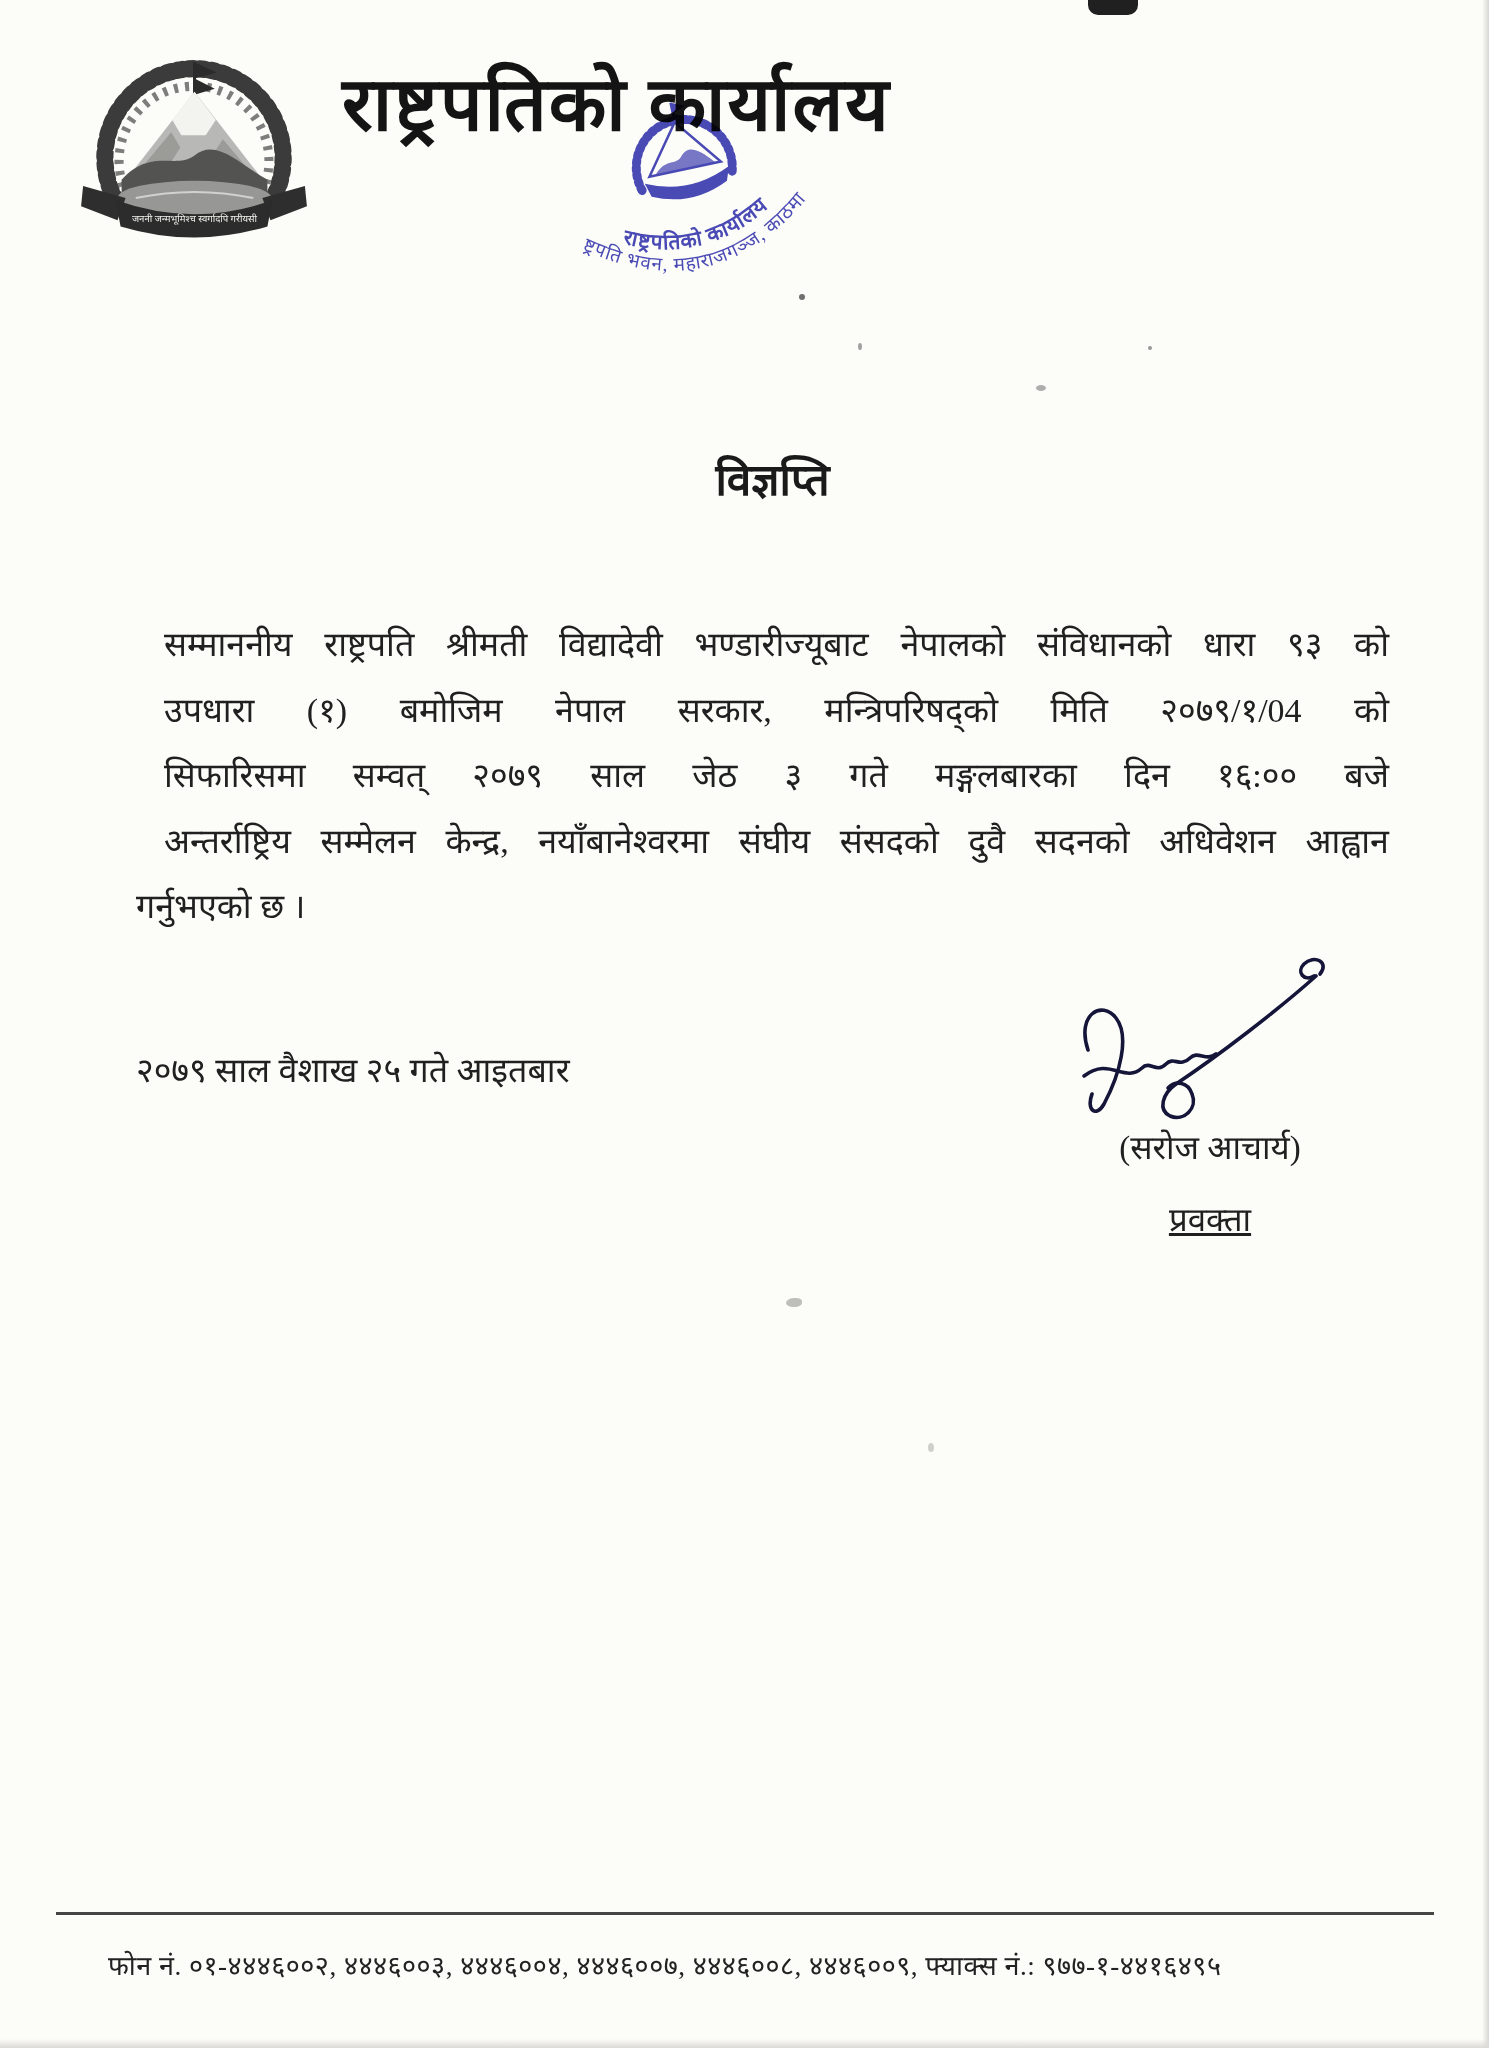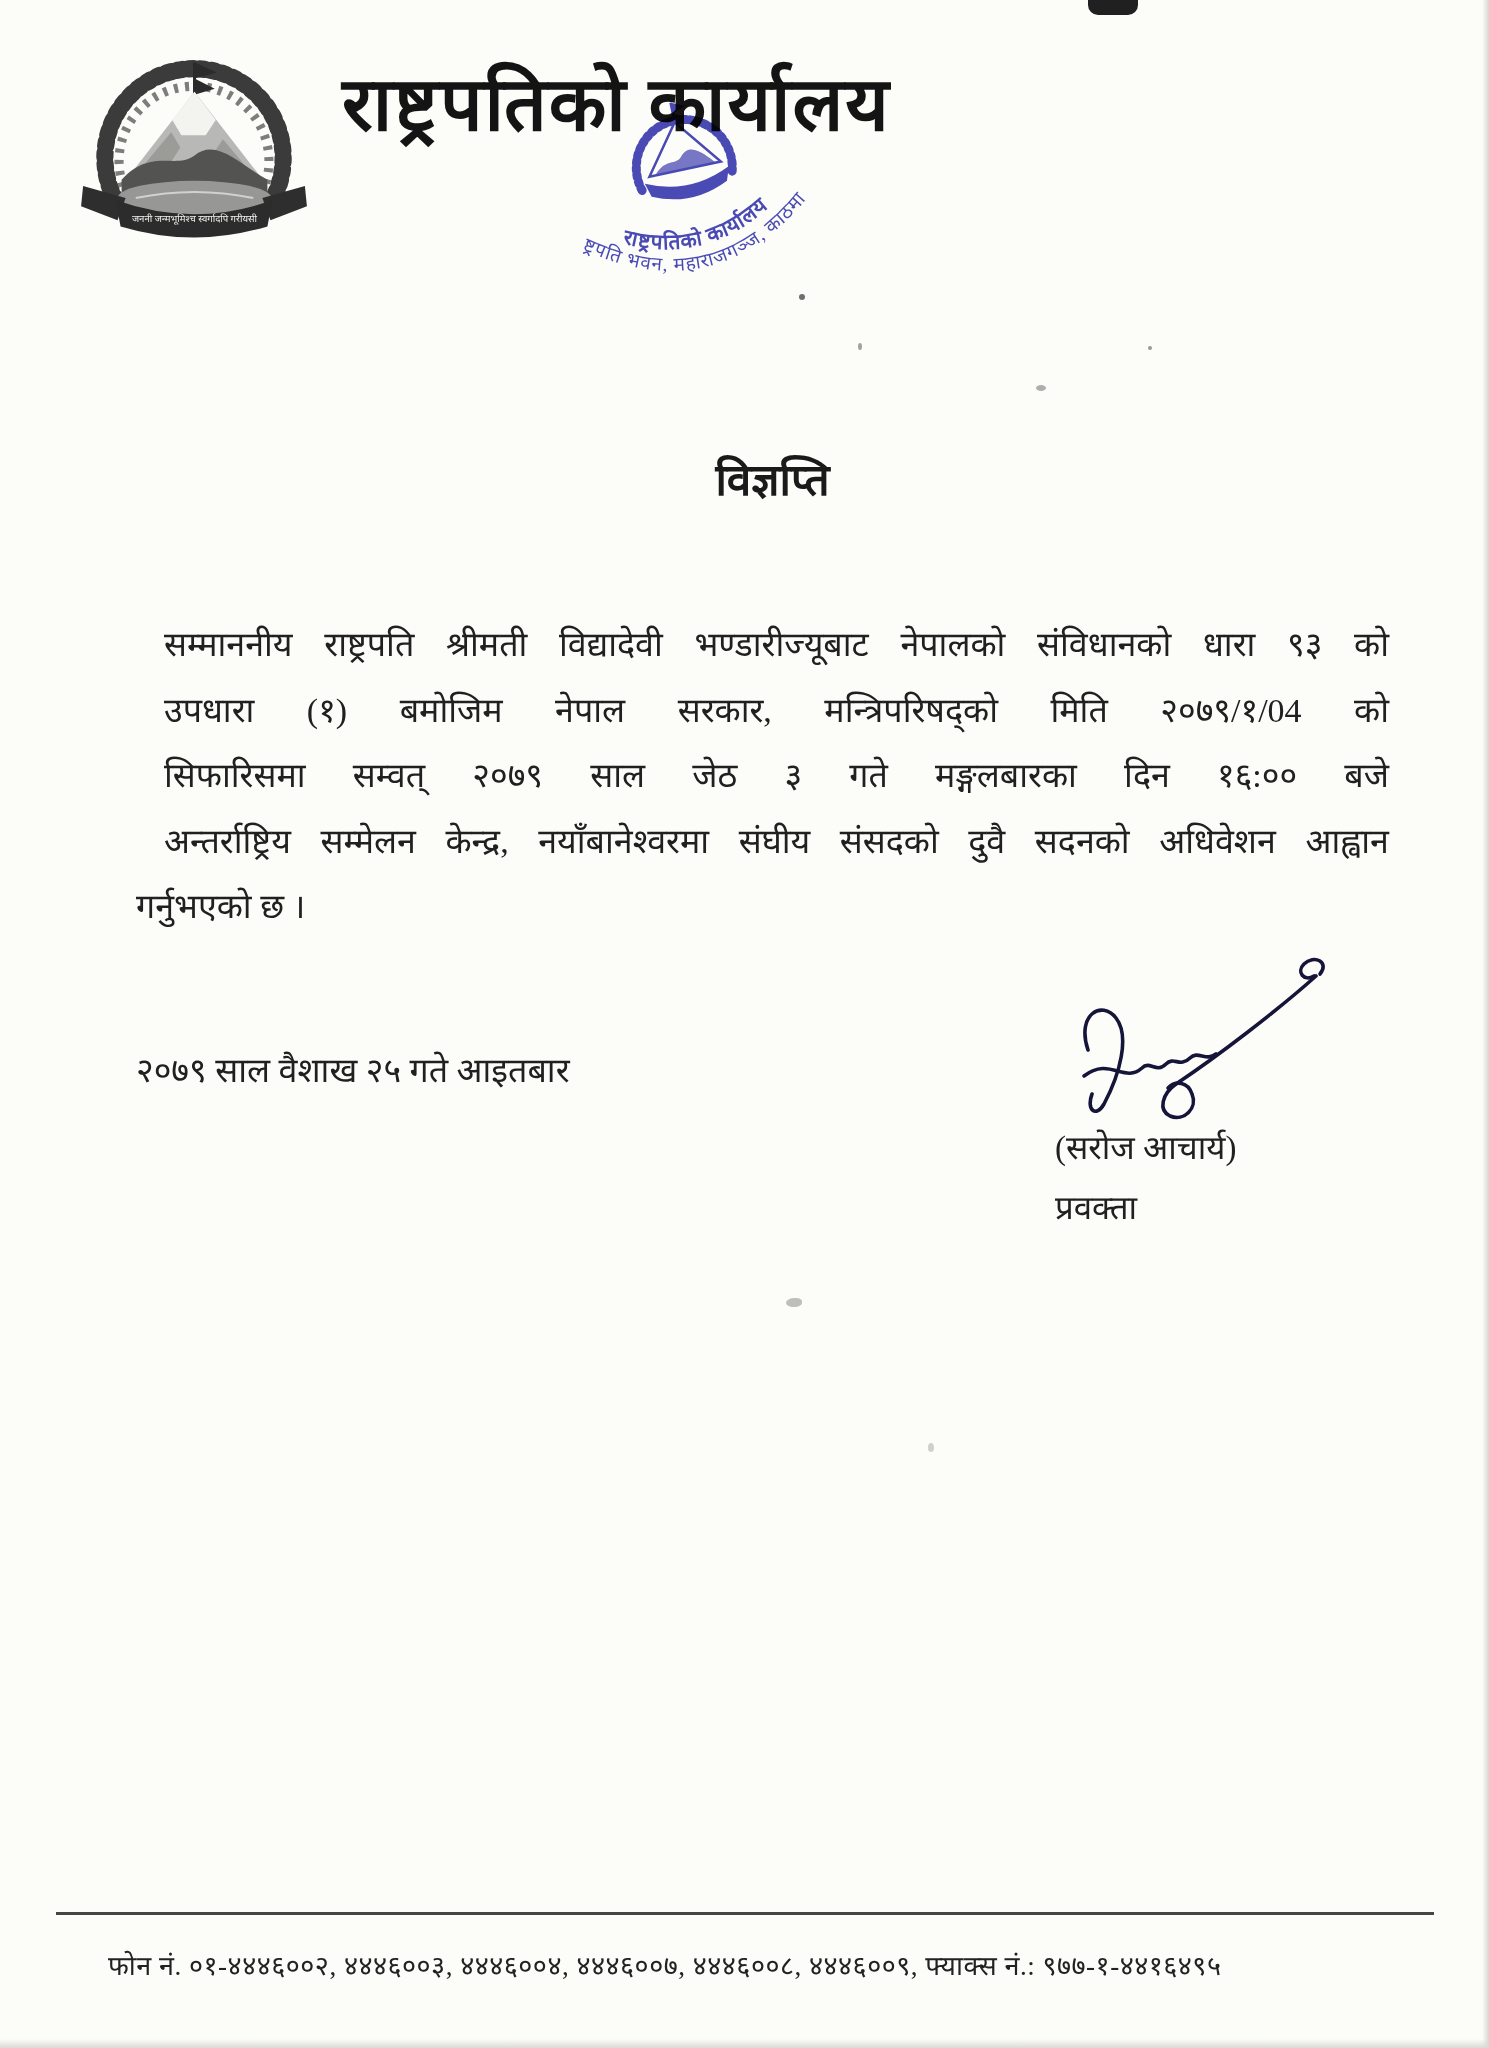--- a/index.html
+++ b/index.html
@@ -54,24 +54,24 @@
 
   .date-line {
     position:absolute; left:136px; top:1046px;
     font-size:34px; color:#202020; white-space:nowrap;
   }
 
   .signature-svg { position:absolute; left:1058px; top:952px; width:292px; height:192px; }
 
   .sig-block {
     position:absolute; left:1055px; top:1126px; width:310px;
-    font-size:33px; color:#202020;
+    text-align:center; font-size:33px; color:#202020;
   }
   .sig-name { line-height:44px; }
-  .sig-role { margin-top:16px; line-height:44px; }
+  .sig-role { margin-top:28px; line-height:44px;text-decoration:underline; }
 
   .footer-rule { position:absolute; left:56px; top:1912px; width:1378px; height:3px;
     background:#454545; }
   .footer-contact {
     position:absolute; left:108px; top:1946px;
     font-size:27px; letter-spacing:.5px; color:#222; white-space:nowrap;
   }
 
   .speck { position:absolute; border-radius:50%; }
 </style>

